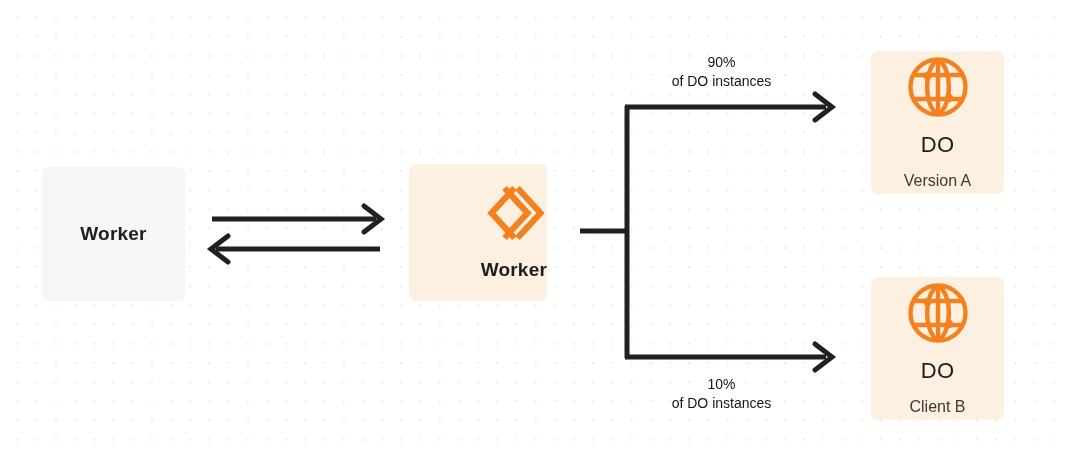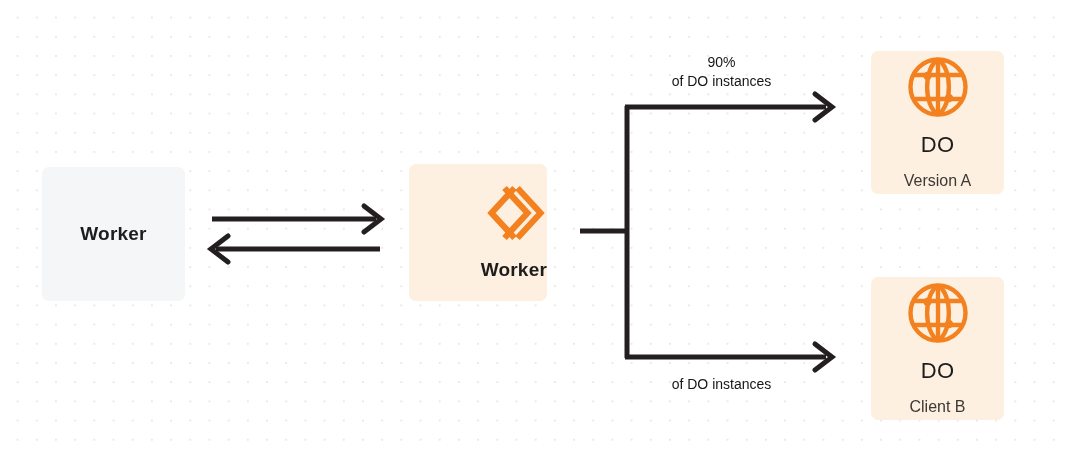--- a/index.html
+++ b/index.html
@@ -206,16 +206,17 @@
     <span class="node-title">DO</span>
     <span class="node-sub">Client B</span>
   </div>
 
   <div class="edge-label" id="label-90">
     <div>90%</div>
     <div>of DO instances</div>
   </div>
 
   <div class="edge-label" id="label-10">
+    <div>10%</div>
     <div>of DO instances</div>
   </div>
 
 </div>
 
 </body></html>

